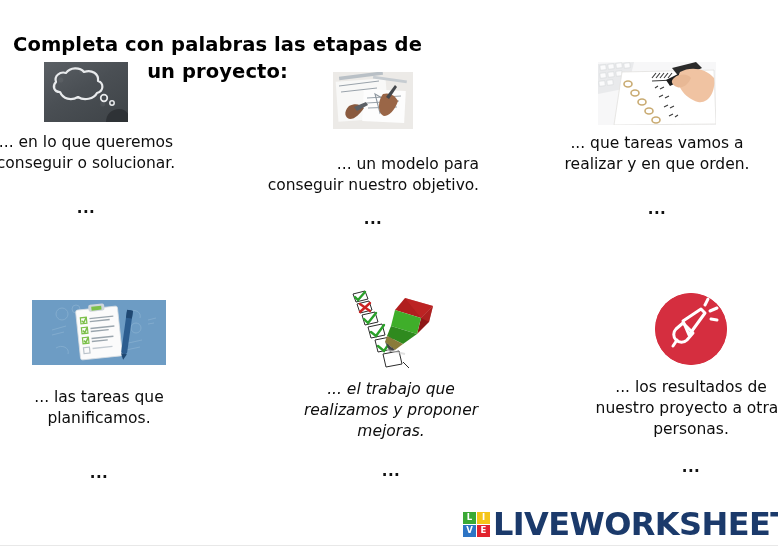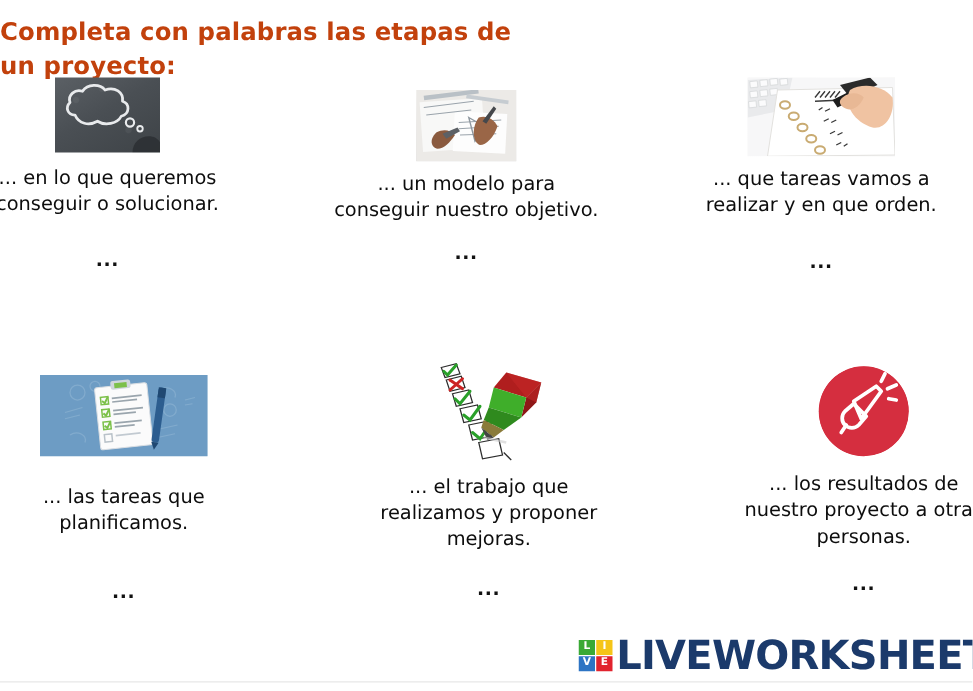--- a/index.html
+++ b/index.html
@@ -19,23 +19,24 @@
     position: relative;
     width: 778px;
     height: 553px;
     background: #ffffff;
   }
 
   
   .title {
     position: absolute;
     left: 0;
-    top: 12px;
+    top: 31px;
     width: 435px;
-    color: #c2410c;
+    text-align: center;
+    color: #000000;
     font-family: "DejaVu Sans", sans-serif;
     font-weight: bold;
     font-size: 19.5px;
     line-height: 27px;
     letter-spacing: 0.1px;
   }
 
   
   .card {
     position: absolute;
@@ -186,21 +187,21 @@
         </g>
         <rect x="6" y="2" width="44" height="3.5" fill="#b9c0c6" transform="rotate(-7 28 4)"></rect>
         <rect x="40" y="6" width="34" height="3" fill="#c6ccd1" transform="rotate(8 57 7)"></rect>
         <path d="M42 22 L56 30 L47 41 Z" fill="none" stroke="#8e979f" stroke-width="1.1"></path>
         <path d="M16 34 C22 31 27 32 31 36 C27 42 22 47 17 47 C12 46 10 40 16 34 Z" fill="#8a5a3e"></path>
         <path d="M21 35 L33 30 L35 33 L24 39 Z" fill="#5c6065"></path>
         <path d="M50 22 C56 20 62 23 65 29 C62 38 56 44 51 44 C45 42 44 30 50 22 Z" fill="#9a6647"></path>
         <path d="M53 25 L62 13 L64 15 L56 27 Z" fill="#45484c"></path>
       </svg>
     </div>
-    <div class="card-text" style="margin-top:8px;">... un modelo para conseguir nuestro objetivo.</div>
+    <div class="card-text" style="margin-top:25px;text-align:right;">... un modelo para conseguir nuestro objetivo.</div>
     <div class="card-blank" style="margin-top:16px;">...</div>
   </div>
 
   <div class="card" style="left:551px; top:62px; width:212px;">
     <div class="card-img img-notebook" style="margin-left:auto;margin-right:auto;">
       <svg width="118" height="63" viewBox="0 0 118 63">
         <rect x="0" y="0" width="118" height="63" fill="#f7f7f8"></rect>
         <g>
           <path d="M0 2 L36 0 L30 26 L0 32 Z" fill="#e9eaec"></path>
           <g fill="#fbfbfc" stroke="#d6d8da" stroke-width="0.6">
@@ -317,21 +318,21 @@
           <path d="M52 22 L78 30 L74 46 L48 38 Z" fill="#3fae2a"></path>
           <path d="M48 38 L74 46 L60 56 L44 48 Z" fill="#2f8a1e"></path>
           <path d="M44 48 L60 56 L52 62 L42 54 Z" fill="#8a7b3a"></path>
           <path d="M42 54 L52 62 L47 64 Z" fill="#444444"></path>
           <path d="M62 10 L90 18 L86 34 L78 30 Z" fill="#c62828" opacity="0.55"></path>
         </g>
         <path d="M44 62 L62 66" stroke="#cccccc" stroke-width="2" opacity="0.6"></path>
         <path d="M60 74 L66 80" stroke="#2d2d2d" stroke-width="1" fill="none"></path>
       </svg>
     </div>
-    <div class="card-text" style="margin-top:9px;">... el trabajo que realizamos y proponer mejoras.</div>
+    <div class="card-text" style="margin-top:9px;font-style:italic;">... el trabajo que realizamos y proponer mejoras.</div>
     <div class="card-blank" style="margin-top:22px;">...</div>
   </div>
 
   <div class="card" style="left:584px; top:293px; width:214px;">
     <div class="card-img img-megaphone" style="margin-left:auto;margin-right:auto;">
       <svg width="72" height="72" viewBox="0 0 72 72">
         <circle cx="36" cy="36" r="36" fill="#d52e3f"></circle>
         <g fill="none" stroke="#ffffff" stroke-width="3" stroke-linecap="round" stroke-linejoin="round">
           <path d="M28 28 L46 16 L50 20 L34 42 Z"></path>
           <path d="M21 36 C18 39 18 44 21 47 C24 50 29 50 32 47 L38 40 L28 30 Z"></path>

